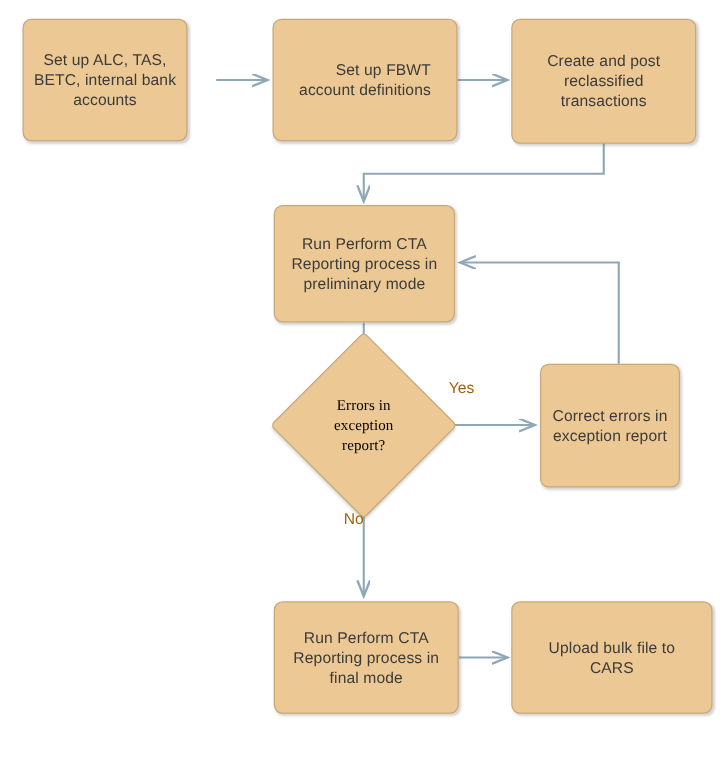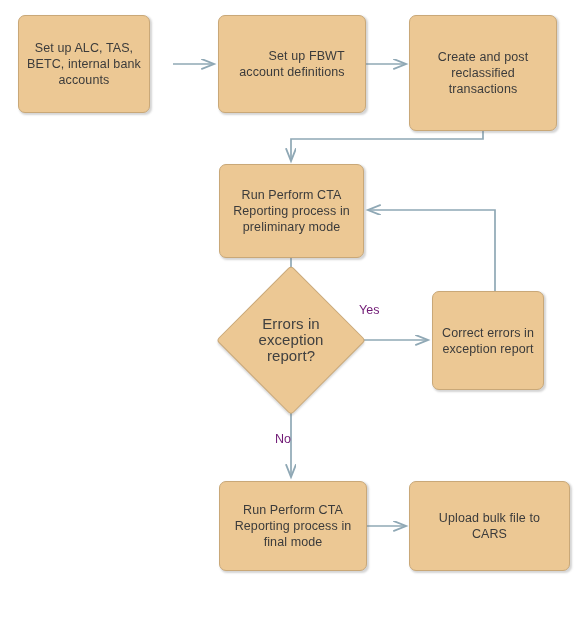--- a/index.html
+++ b/index.html
@@ -59,27 +59,28 @@
     transform: translate(-50%, -50%) rotate(45deg);
     background: #ecc894;
     border: 1px solid #c9a878;
     border-radius: 4px;
     box-shadow: 1.5px 1.5px 2px rgba(120,120,120,0.28);
     z-index: 0;
   }
   .decision .dia-label {
     position: relative;
     z-index: 1;
-    font-size: 15px;
+    font-size: 12px;
     line-height: 16px;
-    color: #404040;
+    color: #000000;
+    font-family: Liberation Serif, serif;
   }
   .edge-label {
     position: absolute;
-    color: #701a75;
+    color: #a16207;
     font-size: 12.5px;
     line-height: 14px;
     white-space: nowrap;
   }
   .nlabel {
     white-space: pre-line;
   }
 </style>
 </head>
 <body>
@@ -108,21 +109,21 @@
     <span class="nlabel">Set up ALC, TAS,
 BETC, internal bank
 accounts</span>
   </div>
 
   <div class="node process" style="left:218px; top:15px; width:148px; height:98px;text-align:right;">
     <span class="nlabel">Set up FBWT
 account definitions</span>
   </div>
 
-  <div class="node process" style="left:409px; top:15px; width:148px; height:116px;">
+  <div class="node process" style="left:409px; top:15px; width:148px; height:100px;">
     <span class="nlabel">Create and post
 reclassified
 transactions</span>
   </div>
 
   <div class="node process" style="left:219px; top:164px; width:145px; height:94px;">
     <span class="nlabel">Run Perform CTA
 Reporting process in
 preliminary mode</span>
   </div>
@@ -145,15 +146,15 @@
 final mode</span>
   </div>
 
   <div class="node process" style="left:409px; top:481px; width:161px; height:90px;">
     <span class="nlabel">Upload bulk file to
 CARS</span>
   </div>
 
   <div class="edge-label" style="left:359px; top:303px;">Yes</div>
 
-  <div class="edge-label" style="left:275px; top:432px;text-align:right;">No</div>
+  <div class="edge-label" style="left:275px; top:408px;text-align:right;">No</div>
 
 </div>
 
 </body></html>

